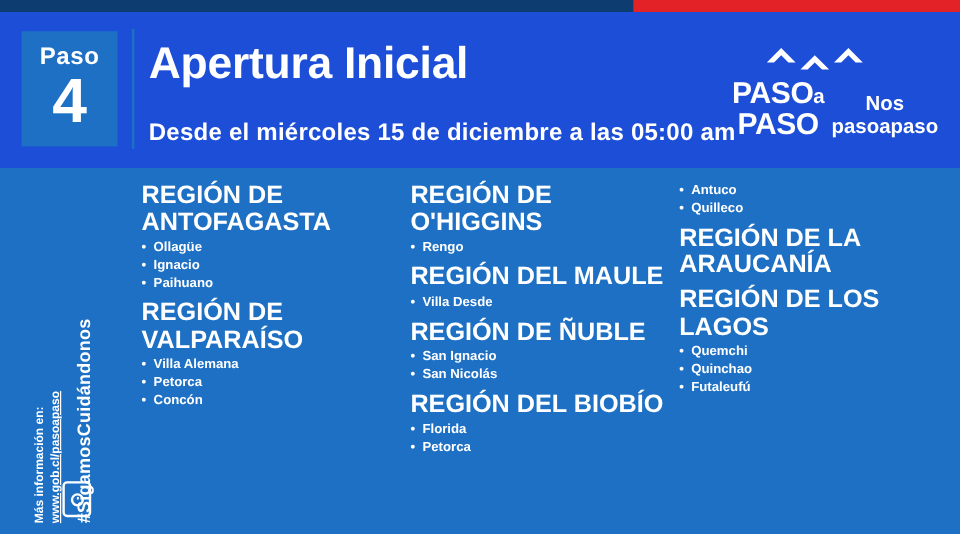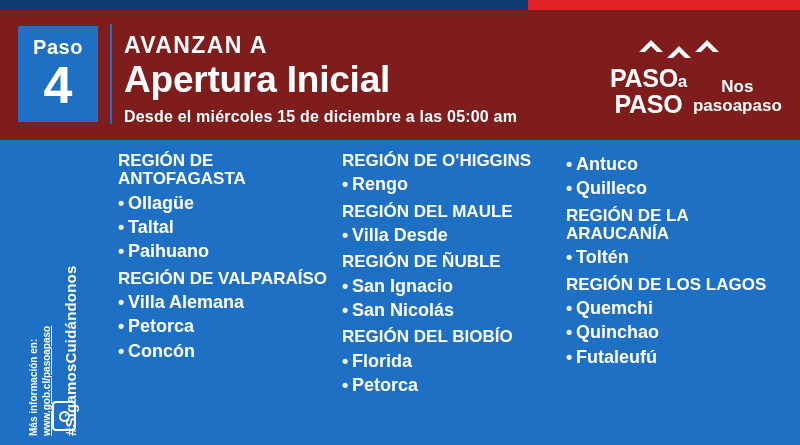--- a/index.html
+++ b/index.html
@@ -37,21 +37,21 @@
     flex: 1 1 auto;
     background: #e32227;
   }
   
   .header {
     position: absolute;
     top: 10px;
     left: 0;
     width: 800px;
     height: 130px;
-    background: #7f1d1d;
+    background: #1d4ed8;
   }
   .paso-box {
     position: absolute;
     left: 18px;
     top: 16px;
     width: 80px;
     height: 96px;
     background: #1d70c4;
     color: #ffffff;
     display: flex;
@@ -90,23 +90,23 @@
     letter-spacing: 1.4px;
     text-transform: uppercase;
   }
   .header-text .line2 {
     font-size: 37px;
     font-weight: bold;
     margin-top: 0;
     letter-spacing: -0.2px;
   }
   .header-text .line3 {
-    font-size: 16px;
-    font-weight: bold;
-    margin-top: 7px;
+    font-size: 20px;
+    font-weight: bold;
+    margin-top: 26px;
     letter-spacing: 0.2px;
   }
   
   .logo {
     position: absolute;
     right: 22px;
     top: 26px;
     width: 168px;
     color: #ffffff;
     text-align: center;
@@ -200,33 +200,33 @@
     top: 152px;
     width: 672px;
     display: flex;
     gap: 0;
   }
   .col {
     width: 224px;
     color: #ffffff;
   }
   .region-head {
-    font-size: 17px;
+    font-size: 21px;
     font-weight: bold;
     color: #ffffff;
     text-transform: uppercase;
     line-height: 1.08;
     margin-top: 6px;
     margin-bottom: 2px;
   }
   .region-head:first-child {
     margin-top: 0;
   }
   .comuna {
-    font-size: 18px;
+    font-size: 11px;
     font-weight: bold;
     color: #ffffff;
     line-height: 1.35;
     padding-left: 10px;
     position: relative;
   }
   .comuna::before {
     content: "•";
     position: absolute;
     left: 0;
@@ -246,21 +246,20 @@
   <div class="header">
 
     <div class="paso-box">
       <span class="paso-word">Paso</span>
       <span class="paso-num">4</span>
     </div>
 
     <div class="header-divider"></div>
 
     <div class="header-text">
-      <div class="line1">AVANZAN A</div>
       <div class="line2">Apertura Inicial</div>
       <div class="line3">Desde el miércoles 15 de diciembre a las 05:00 am</div>
     </div>
 
     <div class="logo">
       <span class="chevrons">
         <svg width="120" height="26" viewBox="0 0 120 26" xmlns="http://www.w3.org/2000/svg" aria-hidden="true">
           <path d="M2 16 L14 4 L26 16 L20 16 L14 10 L8 16 Z" fill="#ffffff"></path>
           <path d="M30 22 L42 10 L54 22 L48 22 L42 16 L36 22 Z" fill="#ffffff"></path>
           <path d="M58 16 L70 4 L82 16 L76 16 L70 10 L64 16 Z" fill="#ffffff"></path>
@@ -287,21 +286,21 @@
     </div>
     <div class="vert-text vert-hash">#SigamosCuidándonos</div>
     <div class="phone-icon"></div>
   </div>
 
   <div class="columns">
 
     <div class="col">
       <div class="region-head">REGIÓN DE ANTOFAGASTA</div>
       <div class="comuna">Ollagüe</div>
-      <div class="comuna">Taltal</div>
+      <div class="comuna">Ignacio</div>
       <div class="comuna">Paihuano</div>
       <div class="region-head">REGIÓN DE VALPARAÍSO</div>
       <div class="comuna">Villa Alemana</div>
       <div class="comuna">Petorca</div>
       <div class="comuna">Concón</div>
     </div>
 
     <div class="col">
       <div class="region-head">REGIÓN DE O'HIGGINS</div>
       <div class="comuna">Rengo</div>
@@ -312,21 +311,20 @@
       <div class="comuna">San Nicolás</div>
       <div class="region-head">REGIÓN DEL BIOBÍO</div>
       <div class="comuna">Florida</div>
       <div class="comuna">Petorca</div>
     </div>
 
     <div class="col">
       <div class="comuna">Antuco</div>
       <div class="comuna">Quilleco</div>
       <div class="region-head">REGIÓN DE LA ARAUCANÍA</div>
-      <div class="comuna">Toltén</div>
       <div class="region-head">REGIÓN DE LOS LAGOS</div>
       <div class="comuna">Quemchi</div>
       <div class="comuna">Quinchao</div>
       <div class="comuna">Futaleufú</div>
     </div>
 
   </div>
 
 </div>
 

